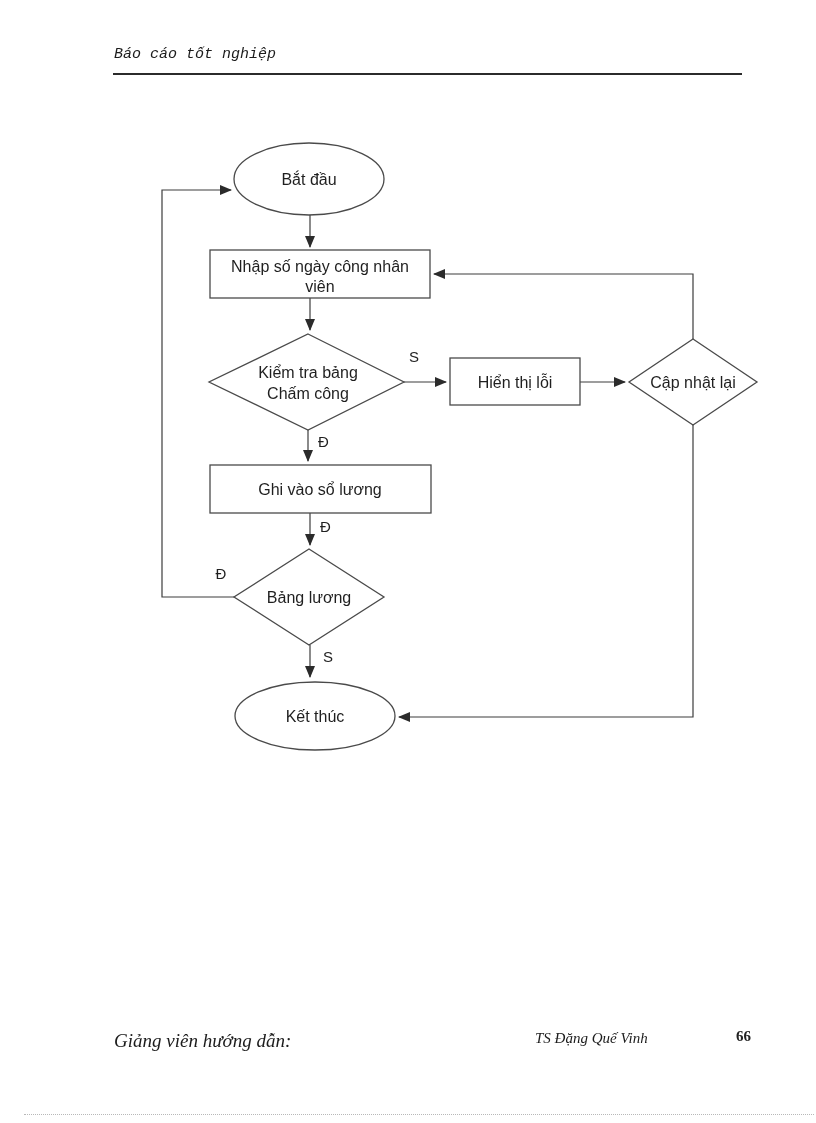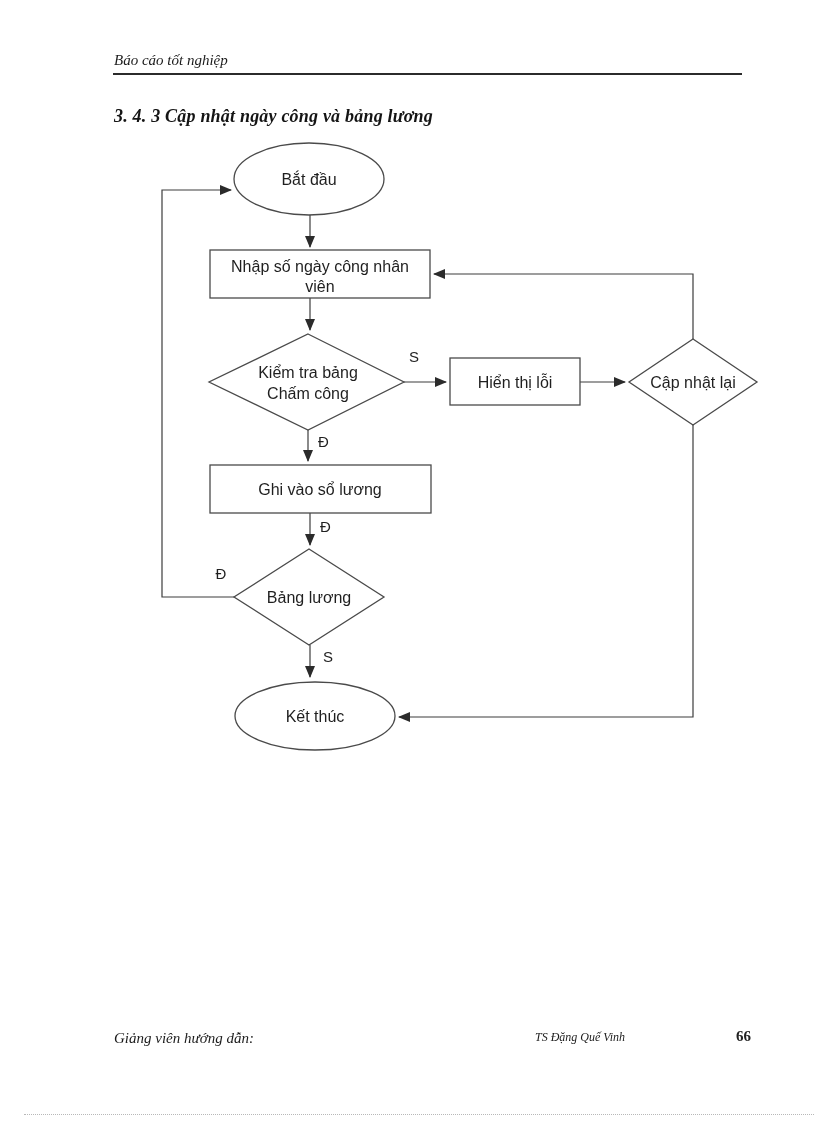--- a/index.html
+++ b/index.html
@@ -4,22 +4,22 @@
 <style>
   html,body{margin:0;padding:0;background:#ffffff;}
   .page{
     position:relative;
     width:816px;height:1123px;
     background:#ffffff;
     overflow:hidden;
     font-family:"Liberation Sans", sans-serif;
   }
   .hdr-text{
-    position:absolute;left:114px;top:52px;
-    font-family:Liberation Serif, serif;
+    position:absolute;left:114px;top:46px;
+    font-family:Liberation Mono, monospace;
     font-style:italic;font-size:15px;color:#1c1c1c;
   }
   .hdr-rule{
     position:absolute;left:113px;top:73px;width:629px;height:0;
     border-top:2px solid #2b2b2b;
   }
   .sec-title{
     position:absolute;left:114px;top:106px;
     font-family:"Liberation Serif", serif;
     font-style:italic;font-weight:bold;font-size:18px;color:#141414;
@@ -32,46 +32,45 @@
     font-family:"Liberation Sans", sans-serif;
     font-size:16px;fill:#1f1f1f;text-anchor:middle;
   }
   .edge-label{
     font-family:"Liberation Sans", sans-serif;
     font-size:15px;fill:#1f1f1f;
   }
   .ftr-left{
     position:absolute;left:114px;top:1030px;
     font-family:"Liberation Serif", serif;
-    font-style:italic;font-size:15px;color:#1c1c1c;
+    font-style:italic;font-size:19px;color:#1c1c1c;
   }
   .ftr-right{
     position:absolute;left:535px;top:1030px;
     font-family:"Liberation Serif", serif;
-    font-style:italic;font-size:12px;color:#1c1c1c;
+    font-style:italic;font-size:15px;color:#1c1c1c;
   }
   .page-num{
     position:absolute;left:736px;top:1028px;
     font-family:"Liberation Serif", serif;
     font-weight:bold;font-size:15px;color:#222;
   }
   .bottom-dotted{
     position:absolute;left:24px;top:1114px;width:790px;height:0;
     border-top:1px dotted #b8b8b8;
   }
 </style>
 </head>
 <body>
 
 <div class="page">
 
   <div class="hdr-text">Báo cáo tốt nghiệp</div>
   <div class="hdr-rule"></div>
 
-  <div class="sec-title">3. 4. 3 Cập nhật ngày công và bảng lương</div>
 
   <svg class="flow-svg" width="816" height="1123" viewBox="0 0 816 1123" xmlns="http://www.w3.org/2000/svg">
     <defs>
       <marker id="arw" markerWidth="13" markerHeight="11" refX="11" refY="5" orient="auto" markerUnits="userSpaceOnUse">
         <path d="M0,0 L12,5 L0,10 Z" fill="#2b2b2b"></path>
       </marker>
     </defs>
 
     <path class="edge" marker-end="url(#arw)" d="M310,215 L310,247"></path>
     <path class="edge" marker-end="url(#arw)" d="M310,298 L310,330"></path>

